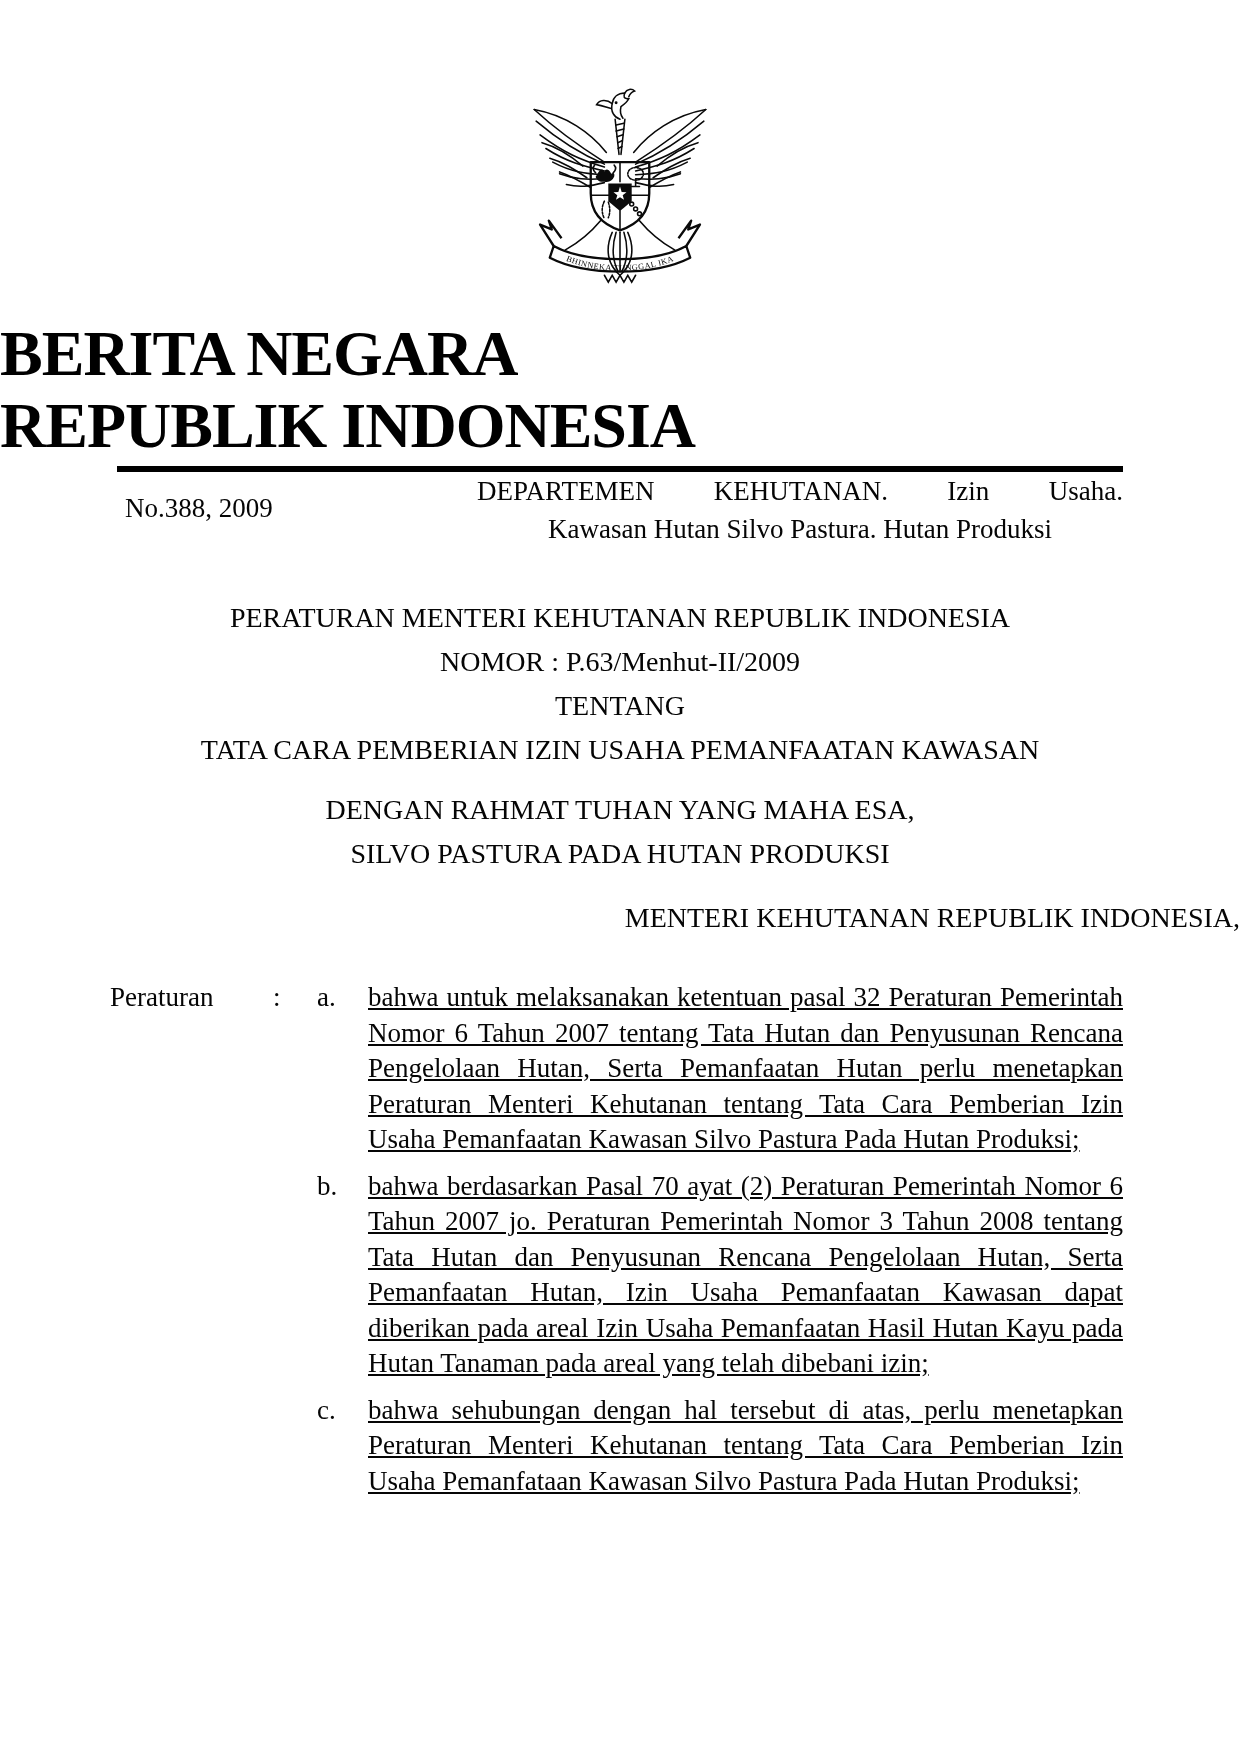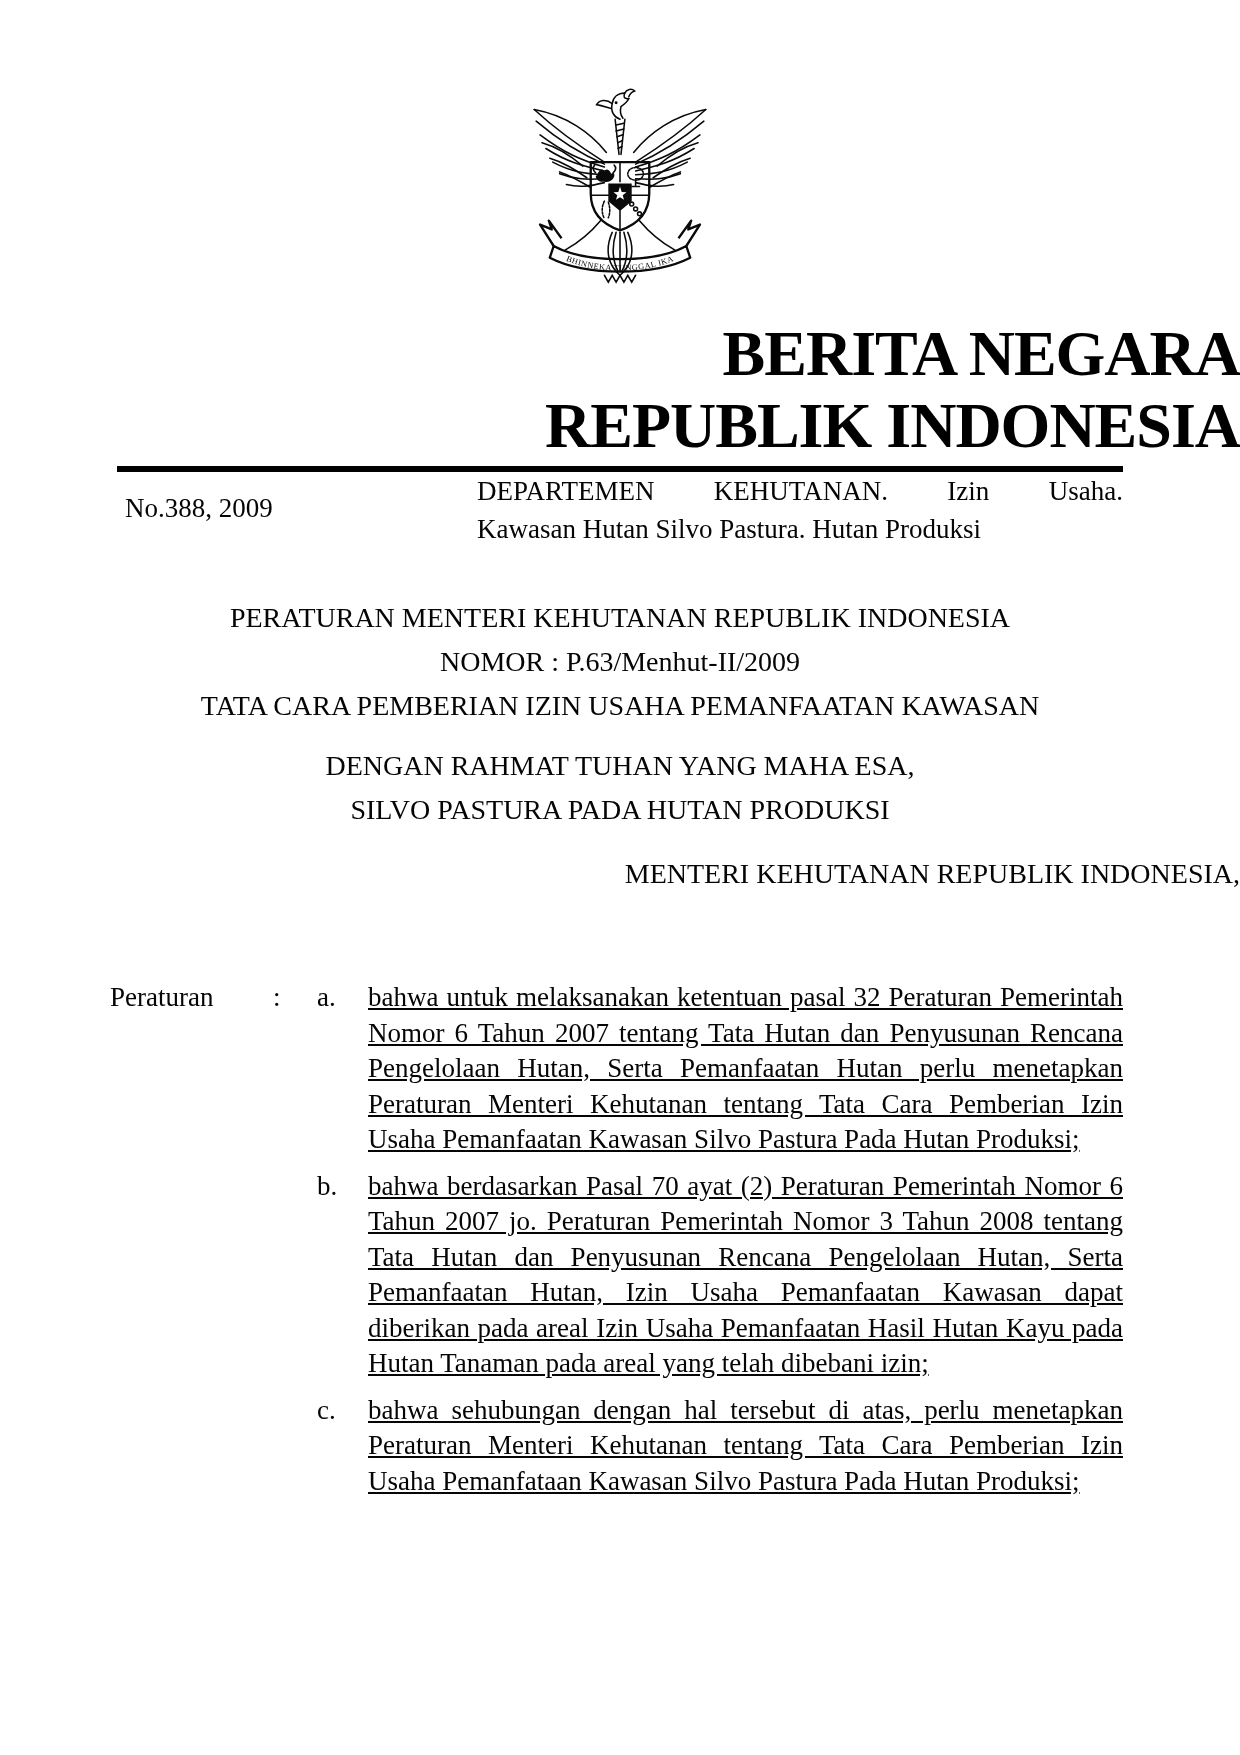--- a/index.html
+++ b/index.html
@@ -13,41 +13,41 @@
     overflow:hidden;
   }
   
   .emblem{
     position:absolute;top:84px;left:50%;
     transform:translateX(-50%);
   }
   
   .masthead-title{
     position:absolute;top:318px;left:0;width:100%;
-    text-align:right;
+    text-align:left;
     font-weight:bold;
     font-size:64px;line-height:72px;
     letter-spacing:-1px;
     color:#000;
     white-space:nowrap;
   }
   
   .masthead-rule{
     position:absolute;top:466px;left:117px;
     width:1006px;height:6px;background:#000;
   }
   
   .gazette-row{
     position:absolute;top:472px;left:125px;width:998px;
     font-size:27px;line-height:38px;
   }
   .gazette-no{position:absolute;left:0;top:17px;white-space:nowrap;}
   .gazette-subject{margin-left:352px;width:646px;}
   .gazette-subject .j1{text-align:justify;text-align-last:justify;}
-  .gazette-subject .j2{text-align:left;}
+  .gazette-subject .j2{text-align:center;}
   
   .decree{
     position:absolute;top:596px;left:0;width:100%;
     text-align:center;font-size:28px;line-height:44px;
   }
   .decree .line{width:100%;}
   .decree .invocation{margin-top:16px;}
   .decree .authority{margin-top:20px;text-align:right;}
   
   .considerations{
@@ -176,20 +176,21 @@
     <div class="gazette-no">No.388, 2009</div>
     <div class="gazette-subject">
       <div class="j1">DEPARTEMEN KEHUTANAN. Izin Usaha.</div>
       <div class="j2">Kawasan Hutan Silvo Pastura. Hutan Produksi</div>
     </div>
   </div>
 
   <div class="decree">
     <div class="line">PERATURAN MENTERI KEHUTANAN REPUBLIK INDONESIA</div>
     <div class="line">NOMOR : P.63/Menhut-II/2009</div>
+    <div class="line">TENTANG</div>
     <div class="line">TATA CARA PEMBERIAN IZIN USAHA PEMANFAATAN KAWASAN</div>
     <div class="line invocation">DENGAN RAHMAT TUHAN YANG MAHA ESA,</div>
     <div class="line">SILVO PASTURA PADA HUTAN PRODUKSI</div>
     <div class="line authority">MENTERI KEHUTANAN REPUBLIK INDONESIA,</div>
   </div>
 
   <div class="considerations">
     <div class="consider-row">
       <div class="consider-label">Peraturan</div>
       <div class="consider-colon">:</div>

